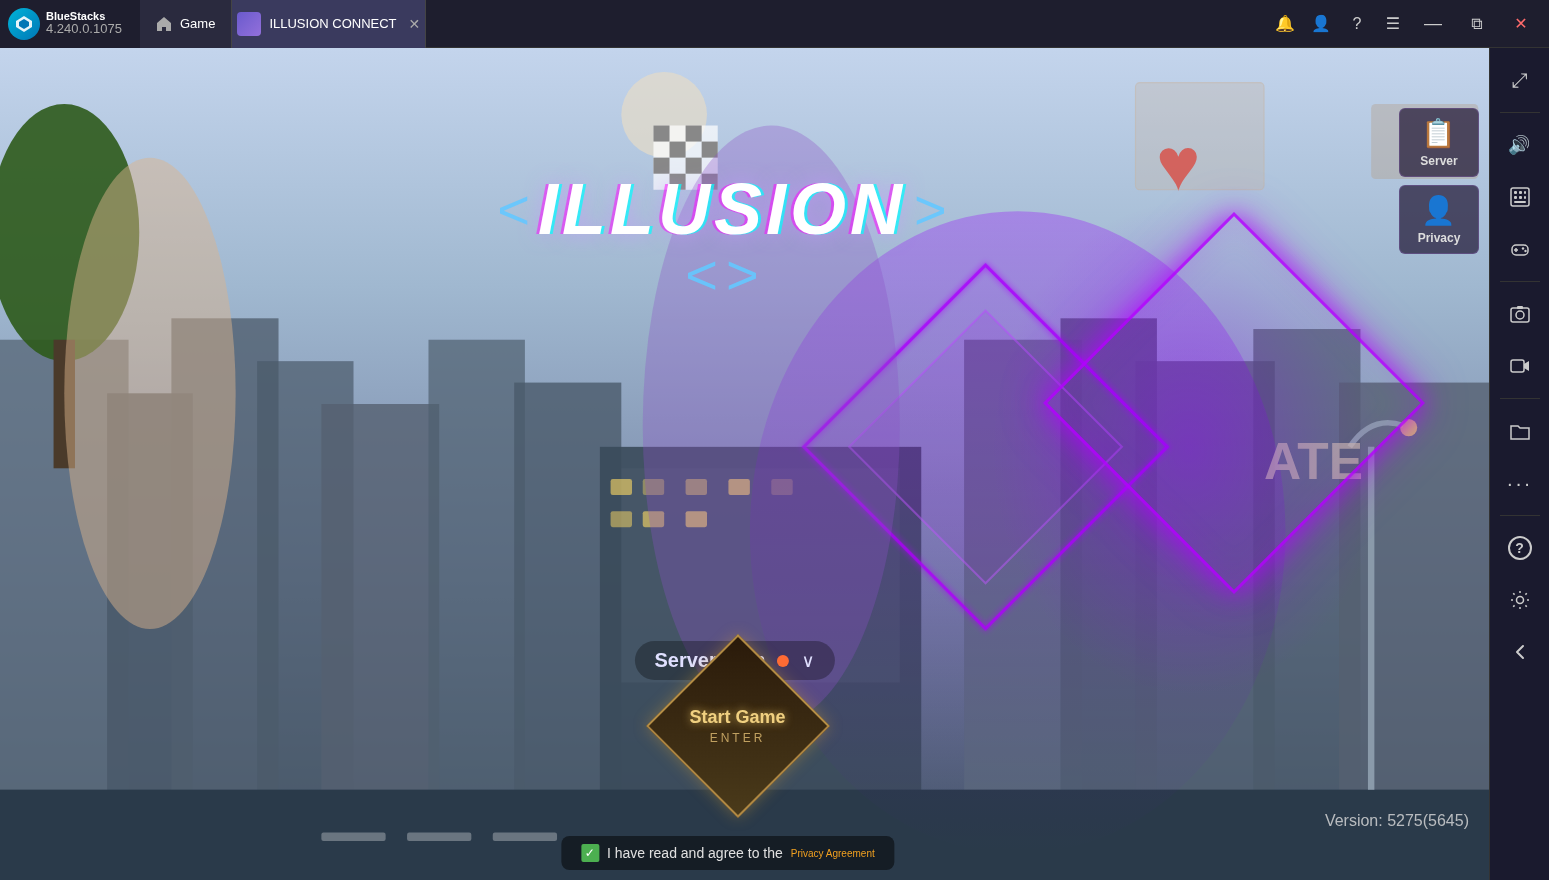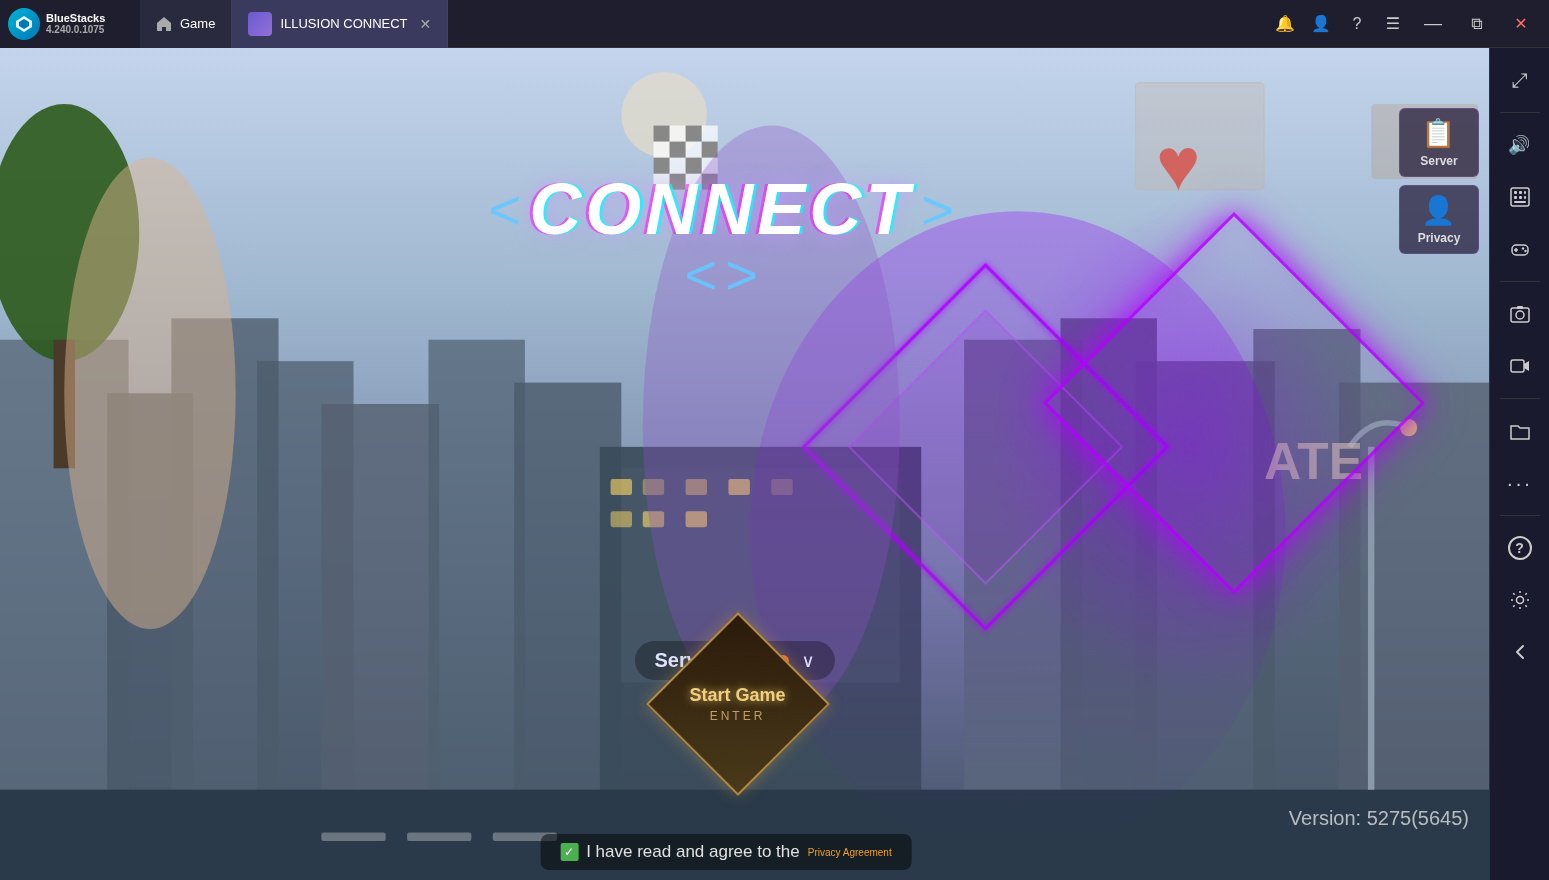--- a/index.html
+++ b/index.html
@@ -58,39 +58,38 @@
     }
 
     .bs-name {
       color: #fff;
       font-size: 11px;
       font-weight: bold;
     }
 
     .bs-version {
       color: #aaa;
-      font-size: 10px;
-      font-weight: bold;
+      font-size: 13px;
     }
 
     #home-tab {
       height: 48px;
       padding: 0 16px;
       background: #2a2a3e;
       display: flex;
       align-items: center;
       gap: 8px;
       flex-shrink: 0;
       cursor: pointer;
       border-right: 1px solid #444;
     }
 
     #game-tab {
       height: 48px;
-      padding: 0 16px;
+      padding: 0 5px;
       background: #3a3a5e;
       display: flex;
       align-items: center;
       gap: 8px;
       flex-shrink: 0;
       cursor: pointer;
       border-right: 1px solid #444;
       position: relative;
     }
 
@@ -226,21 +225,21 @@
     }
 
     .server-chevron {
       color: #e0e0ff;
       font-size: 18px;
     }
 
     
     #start-game-btn {
       position: absolute;
-      bottom: 106px;
+      bottom: 84px;
       left: 50%;
       transform: translateX(-55%);
       z-index: 10;
       cursor: pointer;
       display: flex;
       flex-direction: column;
       align-items: center;
       justify-content: center;
       width: 140px;
       height: 140px;
@@ -301,36 +300,36 @@
       display: flex;
       align-items: center;
       justify-content: center;
       color: white;
       font-size: 12px;
       border-radius: 2px;
     }
 
     .privacy-text {
       color: #e0e0e0;
-      font-size: 17px;
+      font-size: 14px;
     }
 
     .privacy-link {
       color: #f0a020;
       font-size: 10px;
       cursor: pointer;
     }
 
     
     #version-text {
       position: absolute;
       bottom: 50px;
       right: 20px;
       color: rgba(220, 220, 220, 0.8);
-      font-size: 20px;
+      font-size: 16px;
       z-index: 10;
     }
 
     
     #right-sidebar {
       width: 60px;
       background: #1a1a2e;
       display: flex;
       flex-direction: column;
       align-items: center;
@@ -563,21 +562,21 @@
 
         <div style="position:absolute;right:120px;top:220px;width:270px;height:270px;
           border:3px solid rgba(180,0,255,0.85);transform:rotate(45deg);
           box-shadow:0 0 25px rgba(180,0,255,0.7),0 0 50px rgba(180,0,255,0.4),inset 0 0 30px rgba(180,0,255,0.15);
           pointer-events:none;"></div>
       </div>
 
       <div id="game-title">
         <div style="display:flex;align-items:center;justify-content:center;gap:8px;">
           <span style="color:rgba(100,200,255,0.9);font-size:56px;font-weight:300;">&lt;</span>
-          <span style="font-size:72px;font-weight:900;color:white;text-shadow:3px 0 0 rgba(0,255,255,0.7),-3px 0 0 rgba(255,0,255,0.5),0 0 20px rgba(200,150,255,0.7);letter-spacing:4px;font-style:italic;">CONNECT</span>
+          <span style="font-size:72px;font-weight:900;color:white;text-shadow:3px 0 0 rgba(0,255,255,0.7),-3px 0 0 rgba(255,0,255,0.5),0 0 20px rgba(200,150,255,0.7);letter-spacing:4px;font-style:italic;">ILLUSION</span>
           <span style="color:rgba(100,200,255,0.9);font-size:56px;font-weight:300;">&gt;</span>
         </div>
         <div style="display:flex;align-items:center;justify-content:center;gap:8px;margin-top:-8px;">
           <span style="color:rgba(100,200,255,0.9);font-size:56px;font-weight:300;">&lt;</span>
           <span style="color:rgba(100,200,255,0.9);font-size:56px;font-weight:300;">&gt;</span>
         </div>
       </div>
 
       <div id="server-selector">
         <span class="server-label">Server</span>

